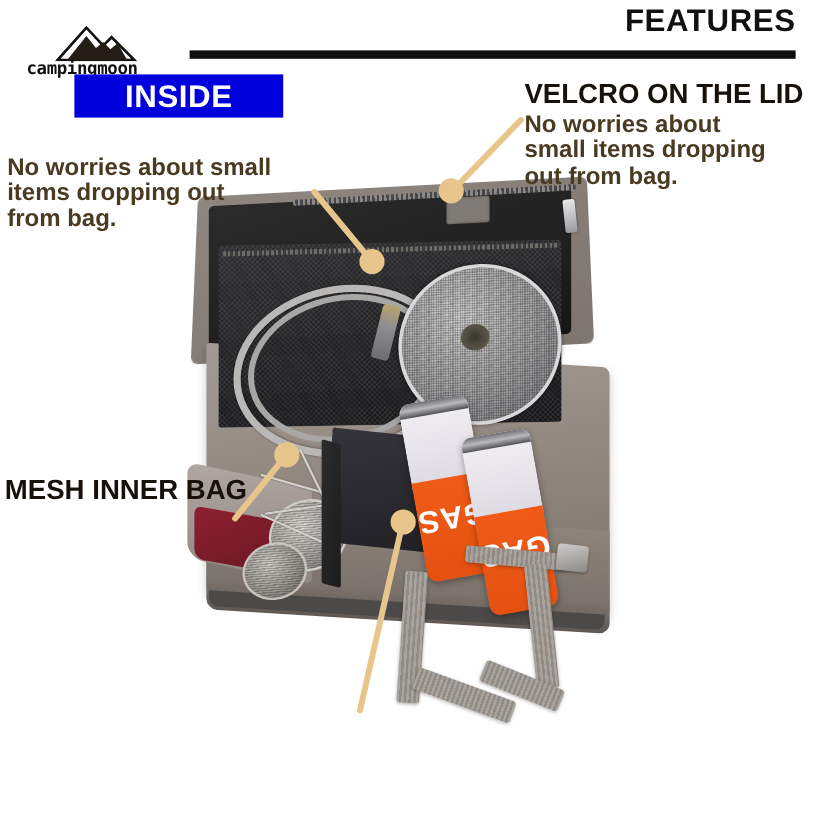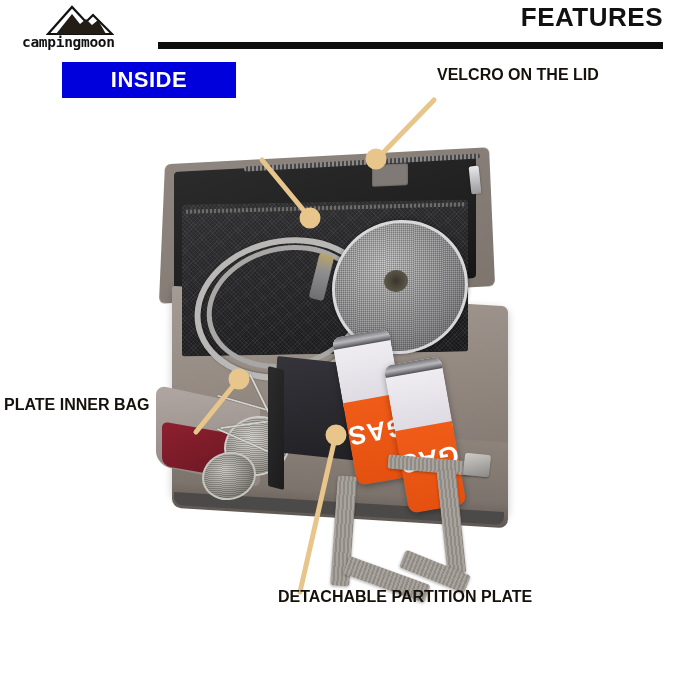--- a/index.html
+++ b/index.html
@@ -13,21 +13,21 @@
     position: relative;
     overflow: hidden;
     font-family: "Liberation Sans", sans-serif;
     -webkit-font-smoothing: antialiased;
   }
 
   
   #brand-logo {
     position: absolute;
     left: 22px;
-    top: 4px;
+    top: 20px;
     width: 118px;
     height: 48px;
   }
   #brand-mountain {
     position: absolute;
     left: 24px;
     top: 1px;
     width: 68px;
     height: 30px;
   }
@@ -68,30 +68,30 @@
     top: 62px;
     width: 174px;
     height: 36px;
     background: #0000dd;
     display: flex;
     align-items: center;
     justify-content: center;
   }
   #inside-badge-label {
     color: #ffffff;
-    font-size: 22px;
+    font-size: 26px;
     font-weight: bold;
     letter-spacing: 0.5px;
     line-height: 1;
   }
 
   
   .callout { position: absolute; }
   .callout-heading {
-    font-size: 16px;
+    font-size: 23px;
     font-weight: bold;
     color: #16110a;
     white-space: nowrap;
     line-height: 1.05;
     position: relative;
     display: inline-block;
     padding-bottom: 2px;
   }
   .callout-heading::after {
     content: "";
@@ -498,25 +498,30 @@
 
     <line x1="196" y1="432" x2="238" y2="380"></line>
     <circle cx="239" cy="379" r="8"></circle>
 
     <line x1="300" y1="592" x2="335" y2="438"></line>
     <circle cx="336" cy="435" r="8"></circle>
   </g>
 </svg>
 
 <div class="callout" id="callout-zipper">
+  <div class="callout-body">No worries about small
+items dropping out
+from bag.</div>
 </div>
 
 <div class="callout" id="callout-velcro">
   <div class="callout-heading">VELCRO ON THE LID</div>
+  <div class="callout-body">No worries about
+small items dropping
+out from bag.</div>
 </div>
 
 <div class="callout" id="callout-mesh">
-  <div class="callout-heading">PLATE INNER BAG</div>
+  <div class="callout-heading">MESH INNER BAG</div>
 </div>
 
 <div class="callout" id="callout-partition">
-  <div class="callout-heading">DETACHABLE PARTITION PLATE</div>
 </div>
 
 </body></html>

